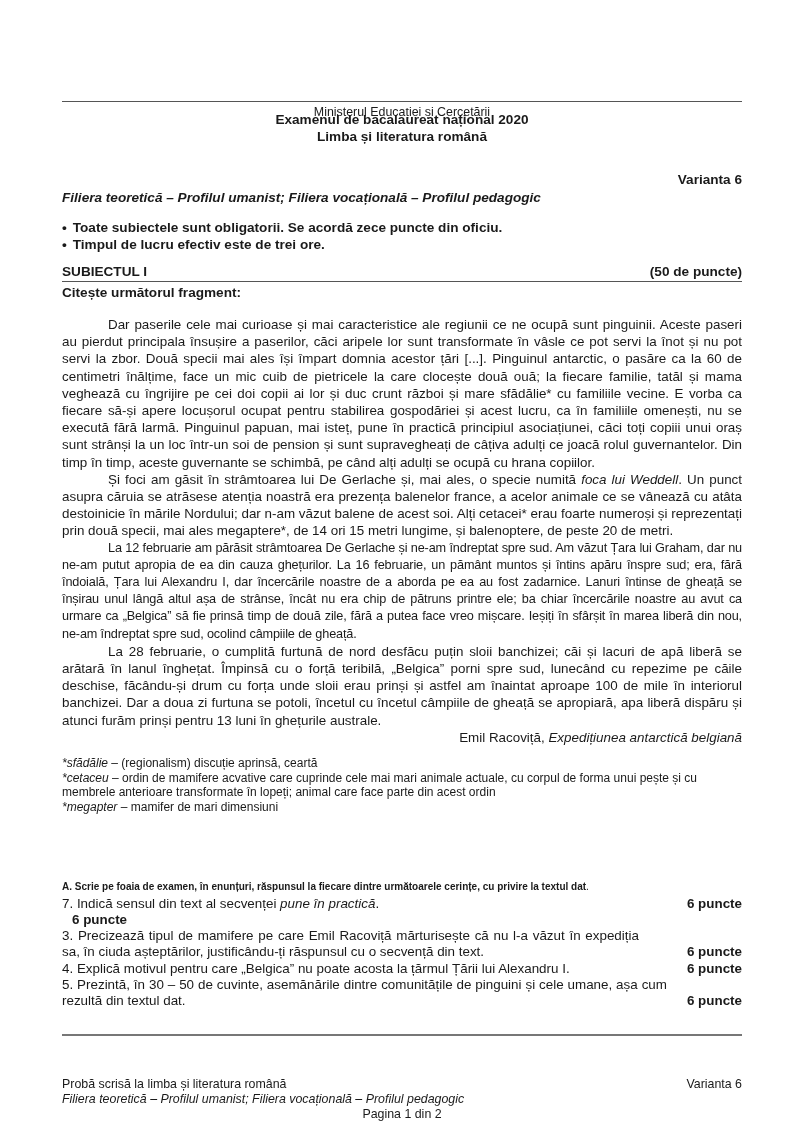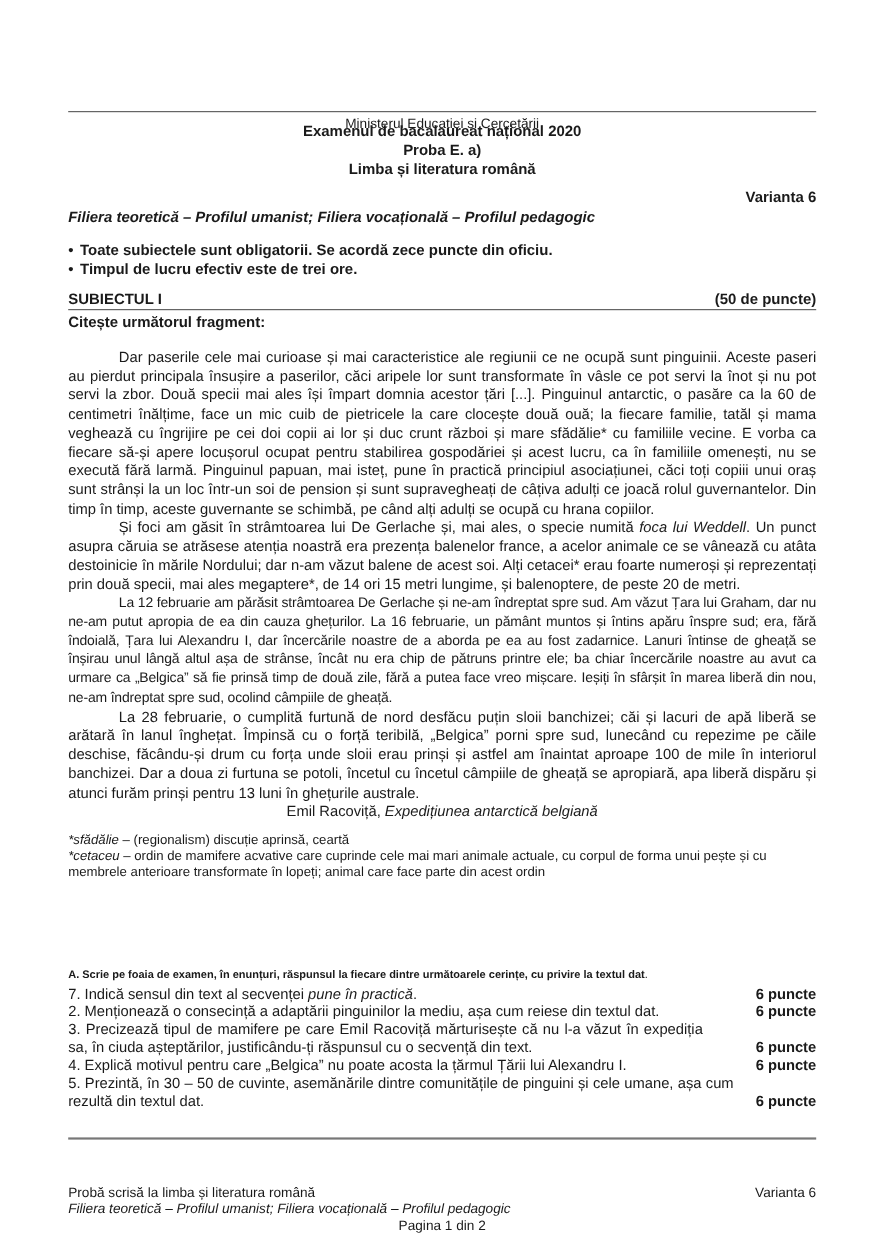--- a/index.html
+++ b/index.html
@@ -30,21 +30,20 @@
 
 <div class="page">
 
   <div class="abs center small" style="top:67px;">
     <div>Ministerul Educației și Cercetării</div>
   </div>
   <div class="abs hdr-line" style="top:101px;"></div>
 
   <div class="abs center title" style="top:111px;">
     <div>Examenul de bacalaureat național 2020</div>
-    <div>Proba E. a)</div>
     <div>Limba și literatura română</div>
   </div>
   <div class="abs title" style="top:171px; left:62px; width:680px; text-align:right;">Varianta 6</div>
   <div class="abs title ital" style="top:189px; left:62px; width:680px;">Filiera teoretică – Profilul umanist; Filiera vocațională – Profilul pedagogic</div>
 
   <div class="abs title" style="top:219px; left:62px; width:680px;">
     <div class="bullet">
       <span>•</span>
       <span>Toate subiectele sunt obligatorii. Se acordă zece puncte din oficiu.</span>
     </div>
@@ -59,39 +58,39 @@
     <span class="bold">(50 de puncte)</span>
   </div>
   <div class="abs hdr-line" style="top:281px;"></div>
   <div class="abs title" style="top:284px; left:62px;">Citește următorul fragment:</div>
 
   <div class="abs body" style="top:316px; left:62px; width:680px;">
     <p>Dar paserile cele mai curioase și mai caracteristice ale regiunii ce ne ocupă sunt pinguinii. Aceste paseri au pierdut principala însușire a paserilor, căci aripele lor sunt transformate în vâsle ce pot servi la înot și nu pot servi la zbor. Două specii mai ales își împart domnia acestor țări [...]. Pinguinul antarctic, o pasăre ca la 60 de centimetri înălțime, face un mic cuib de pietricele la care clocește două ouă; la fiecare familie, tatăl și mama veghează cu îngrijire pe cei doi copii ai lor și duc crunt război și mare sfădălie* cu familiile vecine. E vorba ca fiecare să-și apere locușorul ocupat pentru stabilirea gospodăriei și acest lucru, ca în familiile omenești, nu se execută fără larmă. Pinguinul papuan, mai isteț, pune în practică principiul asociațiunei, căci toți copiii unui oraș sunt strânși la un loc într-un soi de pension și sunt supravegheați de câțiva adulți ce joacă rolul guvernantelor. Din timp în timp, aceste guvernante se schimbă, pe când alți adulți se ocupă cu hrana copiilor.</p>
     <p><span>Și foci am găsit în strâmtoarea lui De Gerlache și, mai ales, o specie numită </span><span class="ital">foca lui Weddell</span><span>. Un punct asupra căruia se atrăsese atenția noastră era prezența balenelor france, a acelor animale ce se vânează cu atâta destoinicie în mările Nordului; dar n-am văzut balene de acest soi. Alți cetacei* erau foarte numeroși și reprezentați prin două specii, mai ales megaptere*, de 14 ori 15 metri lungime, și balenoptere, de peste 20 de metri.</span></p>
     <p class="cond">La 12 februarie am părăsit strâmtoarea De Gerlache și ne-am îndreptat spre sud. Am văzut Țara lui Graham, dar nu ne-am putut apropia de ea din cauza ghețurilor. La 16 februarie, un pământ muntos și întins apăru înspre sud; era, fără îndoială, Țara lui Alexandru I, dar încercările noastre de a aborda pe ea au fost zadarnice. Lanuri întinse de gheață se înșirau unul lângă altul așa de strânse, încât nu era chip de pătruns printre ele; ba chiar încercările noastre au avut ca urmare ca „Belgica” să fie prinsă timp de două zile, fără a putea face vreo mișcare. Ieșiți în sfârșit în marea liberă din nou, ne-am îndreptat spre sud, ocolind câmpiile de gheață.</p>
     <p>La 28 februarie, o cumplită furtună de nord desfăcu puțin sloii banchizei; căi și lacuri de apă liberă se arătară în lanul înghețat. Împinsă cu o forță teribilă, „Belgica” porni spre sud, lunecând cu repezime pe căile deschise, făcându-și drum cu forța unde sloii erau prinși și astfel am înaintat aproape 100 de mile în interiorul banchizei. Dar a doua zi furtuna se potoli, încetul cu încetul câmpiile de gheață se apropiară, apa liberă dispăru și atunci furăm prinși pentru 13 luni în ghețurile australe.</p>
-    <div style="text-align:center;">
+    <div style="text-align:right;">
       <span>Emil Racoviță, </span><span class="ital">Expedițiunea antarctică belgiană</span>
     </div>
   </div>
 
   <div class="abs fn" style="top:756px; left:62px; width:680px;">
     <div><span class="ital">*sfădălie</span><span> – (regionalism) discuție aprinsă, ceartă</span></div>
     <div><span class="ital">*cetaceu</span><span> – ordin de mamifere acvative care cuprinde cele mai mari animale actuale, cu corpul de forma unui pește și cu membrele anterioare transformate în lopeți; animal care face parte din acest ordin</span></div>
+    <div><span class="ital">*megapter</span><span> – mamifer de mari dimensiuni</span></div>
   </div>
 
   <div class="abs q" style="top:843px; left:62px; width:680px;">
     <div style="font-size:10px; line-height:16.5px;margin-top:36px;"><span class="bold">A. Scrie pe foaia de examen, în enunțuri, răspunsul la fiecare dintre următoarele cerințe, cu privire la textul dat</span><span>.</span></div>
 
     <div class="qrow">
       <span><span>7. Indică sensul din text al secvenței </span><span class="ital">pune în practică</span><span>.</span></span>
       <span class="pts">6 puncte</span>
     </div>
     <div class="qrow">
-      <span>2. Menționează o consecință a adaptării pinguinilor la mediu, așa cum reiese din textul dat.</span>
       <span class="pts">6 puncte</span>
     </div>
     <div class="qrow" style="text-align:justify;gap:28px;">
       <span style="flex:1; padding-right:10px;">3. Precizează tipul de mamifere pe care Emil Racoviță mărturisește că nu l-a văzut în expediția sa, în ciuda așteptărilor, justificându-ți răspunsul cu o secvență din text.</span>
       <span class="pts">6 puncte</span>
     </div>
     <div class="qrow">
       <span>4. Explică motivul pentru care „Belgica” nu poate acosta la țărmul Țării lui Alexandru I.</span>
       <span class="pts">6 puncte</span>
     </div>

